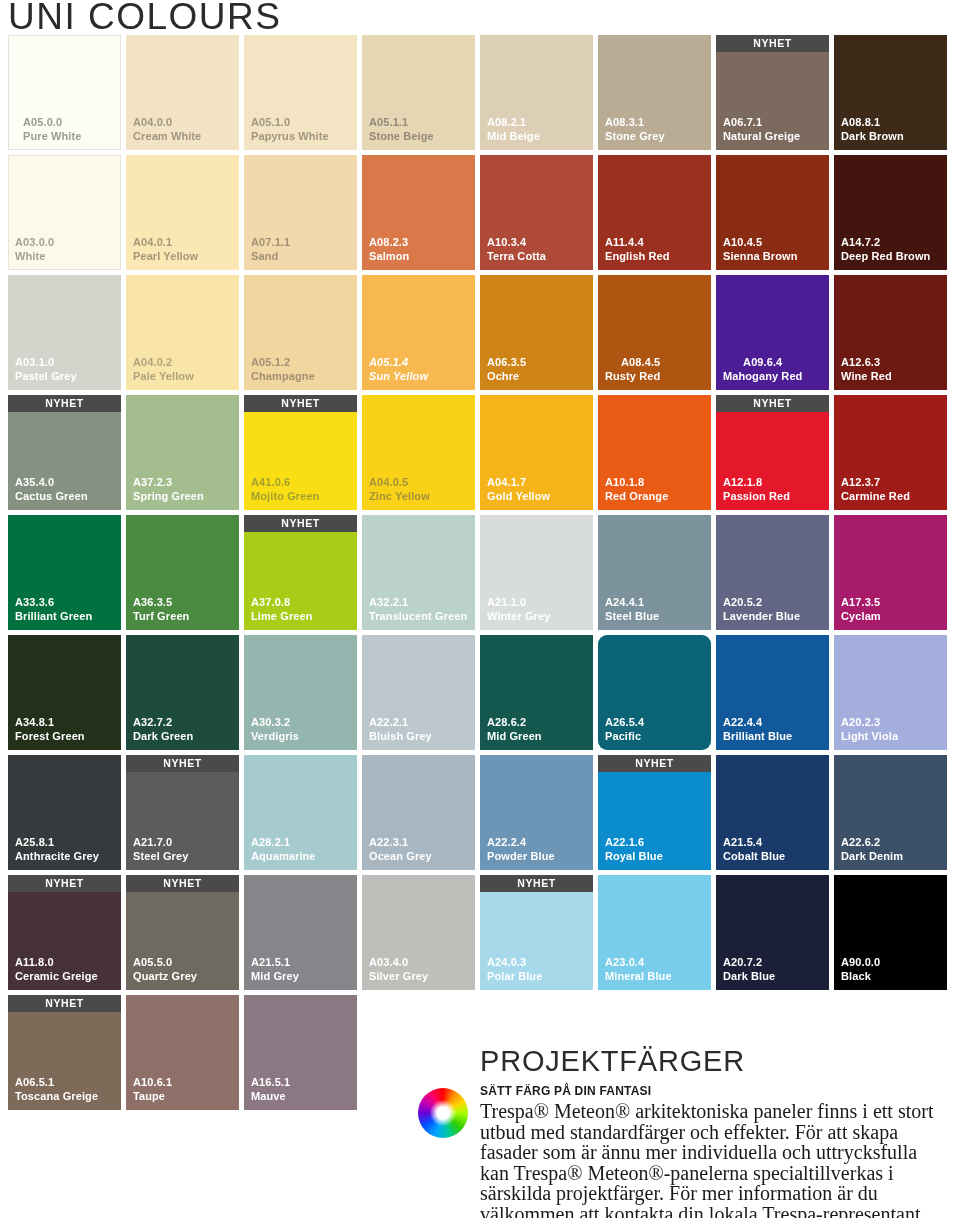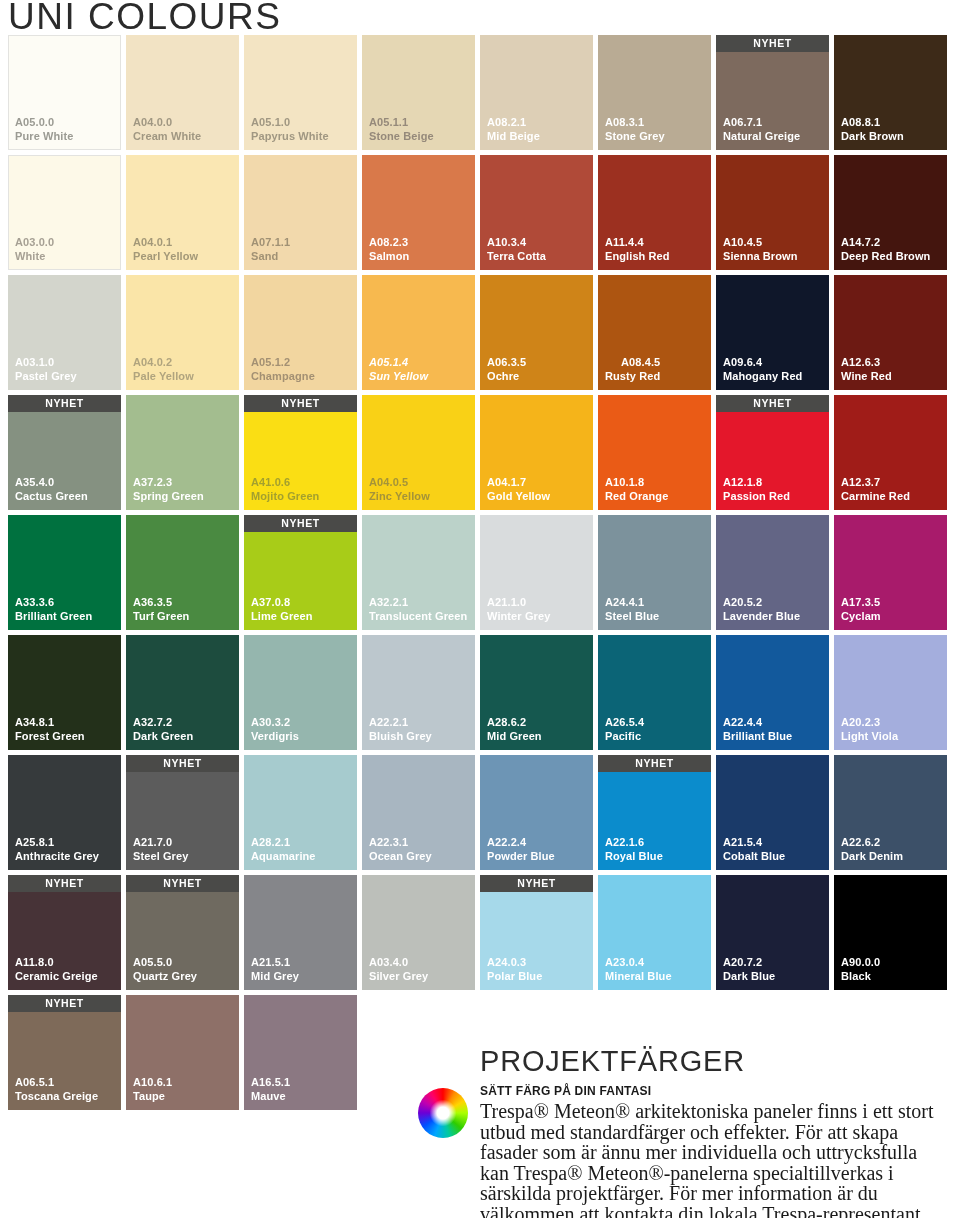--- a/index.html
+++ b/index.html
@@ -124,21 +124,21 @@
 </head>
 <body>
 
 <div class="page">
 
   <div class="main-title">UNI COLOURS</div>
 
   <div class="grid">
       <div class="row">
         <div class="swatch bordered" style="background: rgb(253, 252, 245);">
-          <div class="swatch-label" style="color: rgb(155, 155, 147);">
+          <div class="swatch-label" style="color: rgb(155, 155, 147); margin-left: 8px;">
             <span class="code">A05.0.0</span>
             <span class="name">Pure White</span>
           </div>
         </div>
         <div class="swatch" style="background: rgb(242, 227, 196);">
           <div class="swatch-label" style="color: rgb(160, 151, 130);">
             <span class="code">A04.0.0</span>
             <span class="name">Cream White</span>
           </div>
         </div>
@@ -260,21 +260,21 @@
             <span class="code">A06.3.5</span>
             <span class="name">Ochre</span>
           </div>
         </div>
         <div class="swatch" style="background: rgb(173, 85, 17); text-align: right;">
           <div class="swatch-label" style="color: rgb(255, 255, 255);">
             <span class="code">A08.4.5</span>
             <span class="name">Rusty Red</span>
           </div>
         </div>
-        <div class="swatch" style="background: #0f172a;">
+        <div class="swatch" style="background: #4c1d95; text-align: center;">
           <div class="swatch-label" style="color: rgb(255, 255, 255);">
             <span class="code">A09.6.4</span>
             <span class="name">Mahogany Red</span>
           </div>
         </div>
         <div class="swatch" style="background: rgb(109, 26, 19);">
           <div class="swatch-label" style="color: rgb(255, 255, 255);">
             <span class="code">A12.6.3</span>
             <span class="name">Wine Red</span>
           </div>
@@ -408,21 +408,21 @@
             <span class="code">A22.2.1</span>
             <span class="name">Bluish Grey</span>
           </div>
         </div>
         <div class="swatch" style="background: rgb(21, 88, 79);">
           <div class="swatch-label" style="color: rgb(255, 255, 255);">
             <span class="code">A28.6.2</span>
             <span class="name">Mid Green</span>
           </div>
         </div>
-        <div class="swatch" style="background: rgb(11, 100, 118);">
+        <div class="swatch" style="background: rgb(11, 100, 118); border-radius: 9px;">
           <div class="swatch-label" style="color: rgb(255, 255, 255);">
             <span class="code">A26.5.4</span>
             <span class="name">Pacific</span>
           </div>
         </div>
         <div class="swatch" style="background: rgb(18, 89, 156);">
           <div class="swatch-label" style="color: rgb(255, 255, 255);">
             <span class="code">A22.4.4</span>
             <span class="name">Brilliant Blue</span>
           </div>

